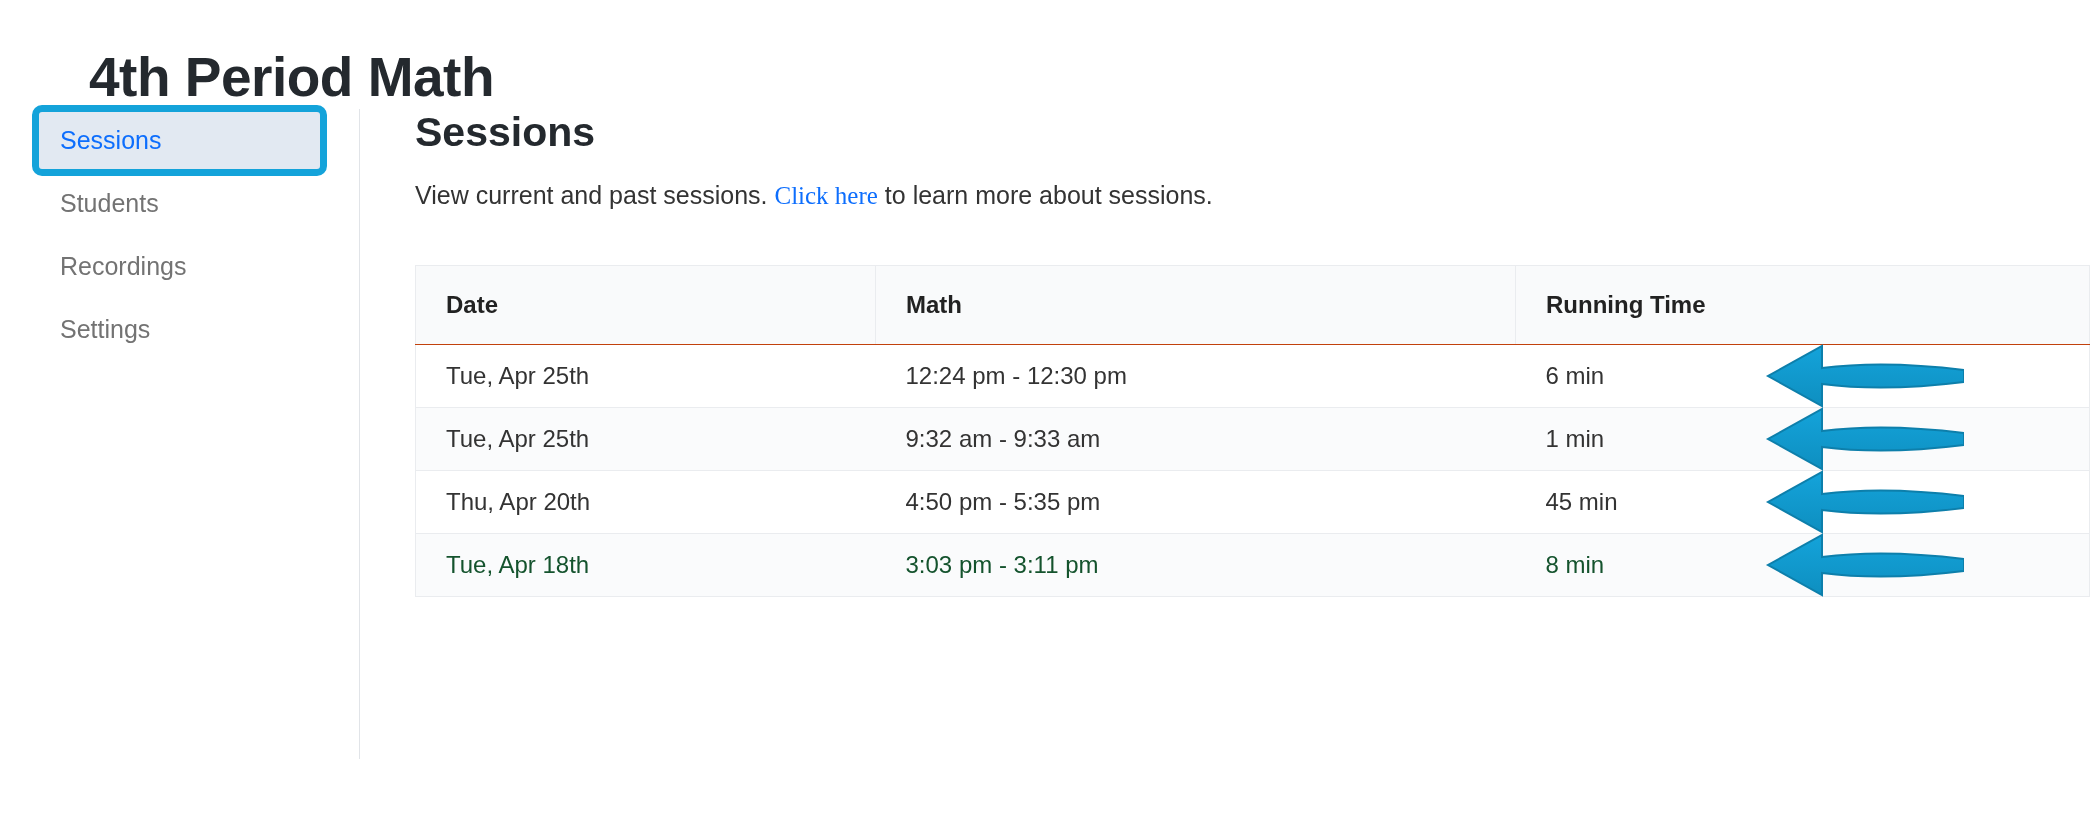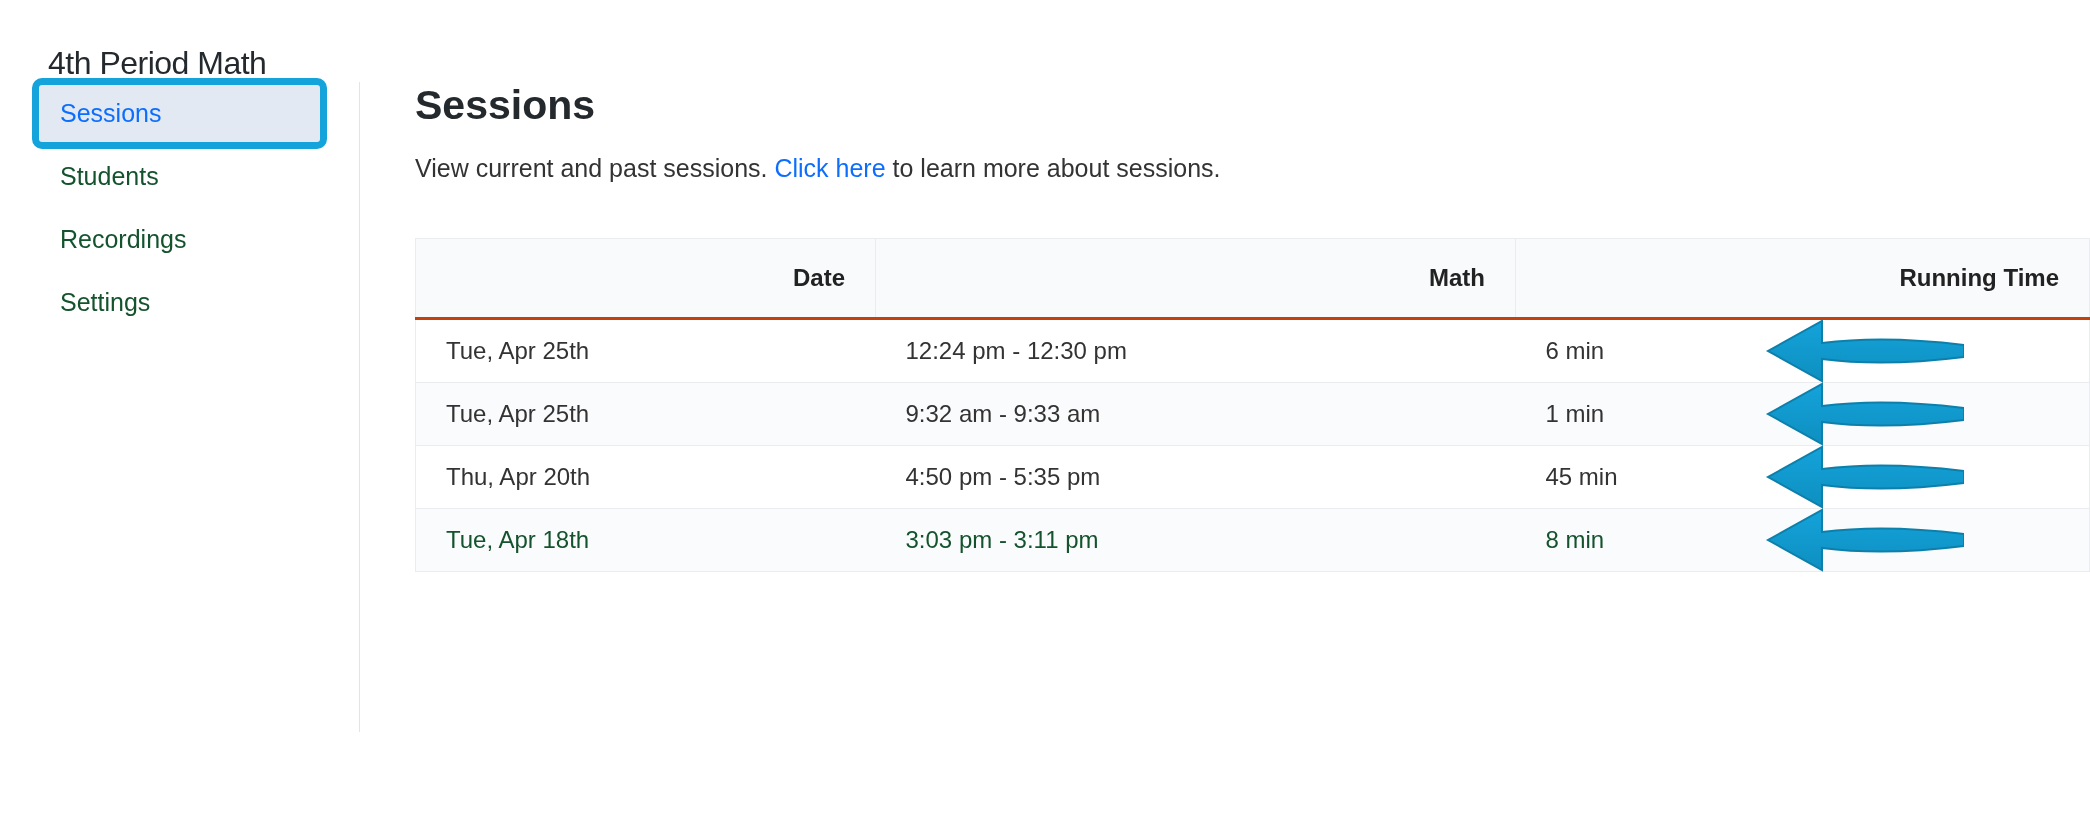--- a/index.html
+++ b/index.html
@@ -4,38 +4,39 @@
 <style>
   * { box-sizing: border-box; margin: 0; padding: 0; }
   body {
     font-family: -apple-system, BlinkMacSystemFont, "Segoe UI", Helvetica, Arial, sans-serif;
     background: #fff;
     color: #24292e;
     width: 2090px;
     height: 828px;
   }
   .page-title {
-    font-size: 32px;
-    font-weight: 400;
+    font-size: 55px;
+    font-weight: 700;
     padding: 45px 0 0 48px;
     letter-spacing: -0.5px;
+    margin-left: 41px;
   }
   .layout {
     display: flex;
   }
   .sidebar {
     width: 360px;
     border-right: 1px solid #e1e4e8;
     padding: 0 36px 0 36px;
     min-height: 650px;
   }
   .sidebar-item {
     font-size: 25px;
     padding: 17px 24px;
-    color: #14532d;
+    color: #737373;
     cursor: pointer;
     border-radius: 4px;
   }
   .sidebar-item.active {
     background: #e2e9f2;
     color: #0d6efd;
     outline: 7px solid #14a3da;
     outline-offset: -3px;
     border-radius: 6px;
   }
@@ -50,34 +51,35 @@
   }
   .section-desc {
     font-size: 25px;
     color: #333;
     margin-bottom: 55px;
   }
   .section-desc a {
     color: #0d6efd;
     text-decoration: none;
     cursor: pointer;
+    font-family: Liberation Serif, serif;
   }
   .table {
     width: 100%;
     border-collapse: collapse;
     border: 1px solid #eaecef;
     border-radius: 6px;
   }
   .table thead th {
     background: #f9fafb;
     font-size: 24px;
     font-weight: 600;
-    text-align: right;
+    text-align: left;
     padding: 25px 30px;
-    border-bottom: 3px solid #c2410c;
+    border-bottom: 1px solid #c2410c;
     border-right: 1px solid #eaecef;
     color: #222;
   }
   .table thead th:last-child { border-right: none; }
   .table tbody tr {
     border-bottom: 1px solid #eaecef;
     cursor: pointer;
   }
   .table tbody tr:nth-child(even) { background: #fafbfc; }
   .table tbody td {

